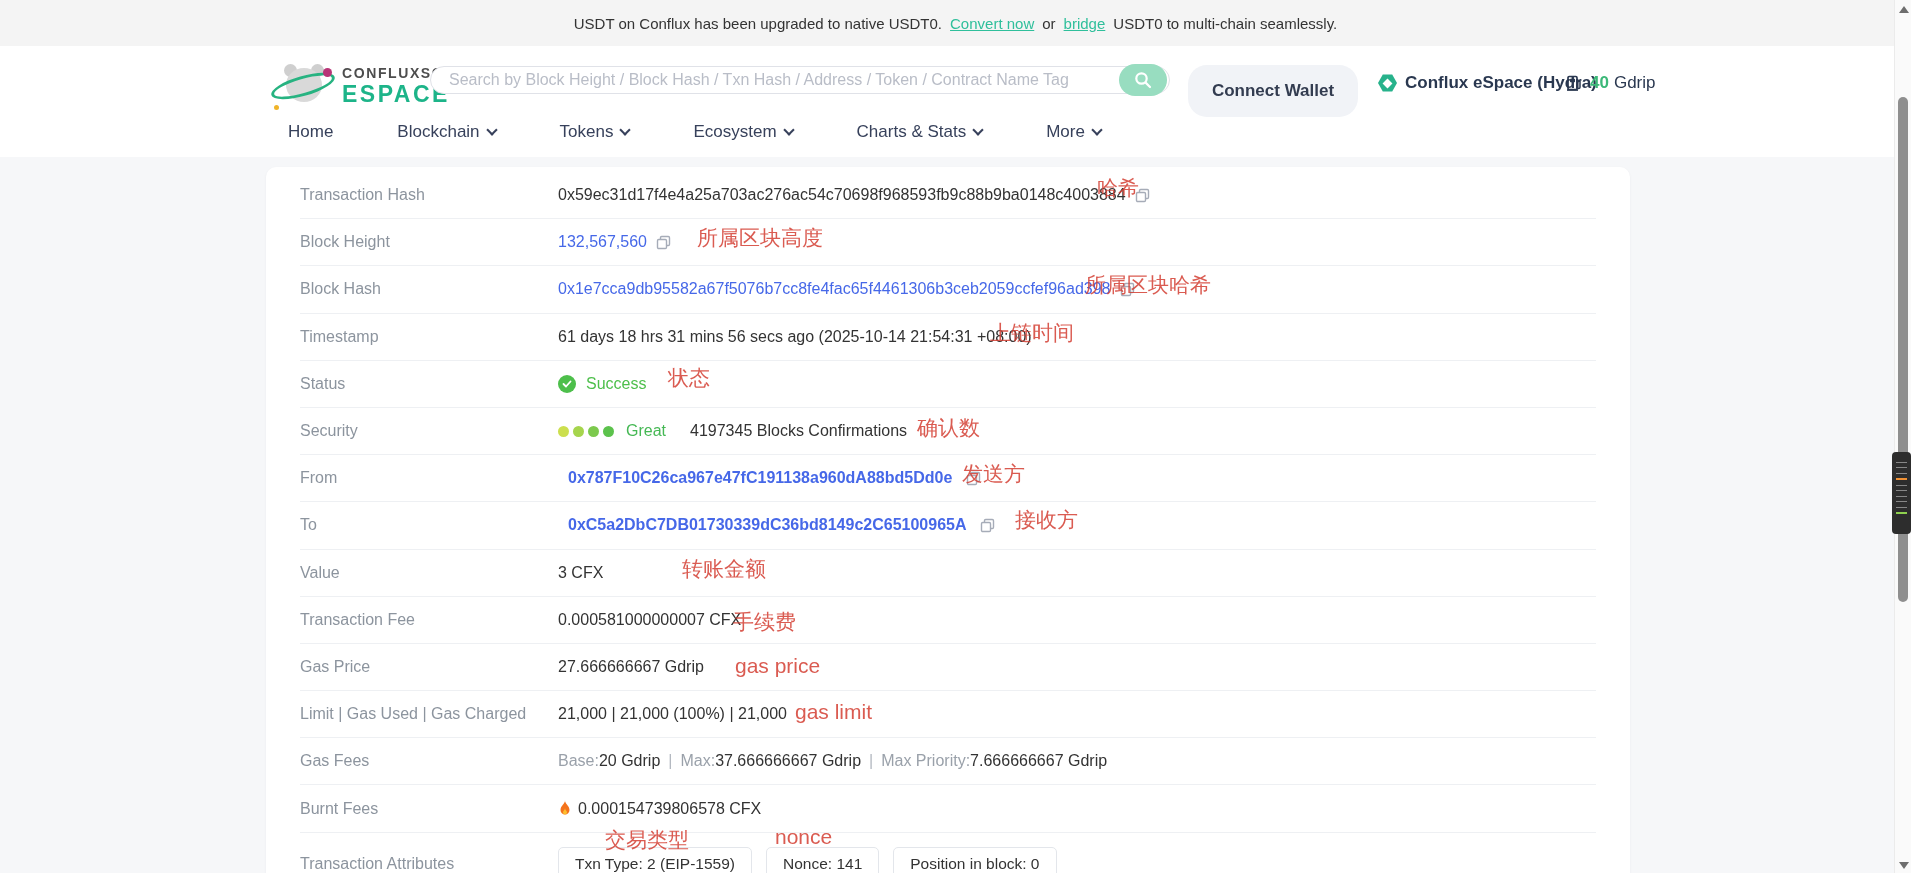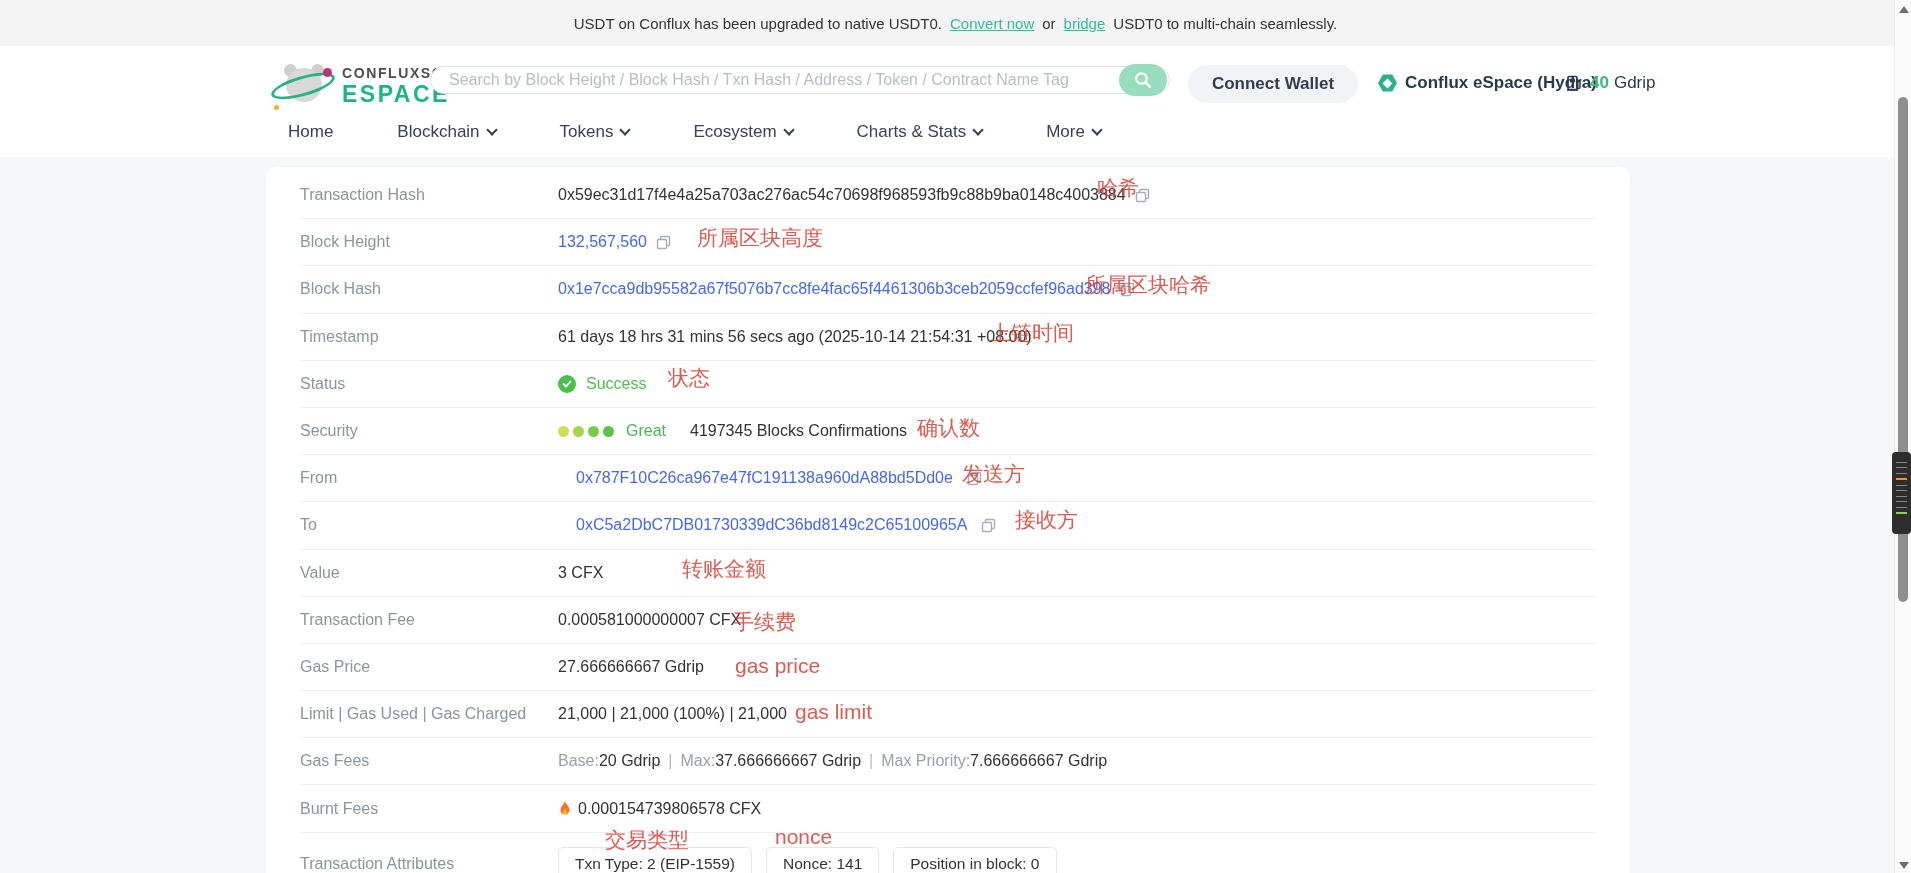--- a/index.html
+++ b/index.html
@@ -28,21 +28,21 @@
   .logotext .l2 { font-size:23px; font-weight:bold; color:#1db489; letter-spacing:2.5px; margin-top:3px; }
 
   .search { position:absolute; left:430px; top:20px; width:740px; height:28px; border:1px solid #e0e2e8; border-radius:18px;
             background:#fff; display:flex; align-items:center; }
   .search input { flex:1; border:none; outline:none; background:transparent; padding:0 18px; font-size:16px; color:#333;
                   font-family:"Liberation Sans", sans-serif; }
   .search input::placeholder { color:#b9bdc7; }
   .search-btn { width:48px; height:32px; margin-right:2px; background:#98ddc0; border-radius:16px; border:none; cursor:pointer;
                 display:flex; align-items:center; justify-content:center; }
 
-  .connect { position:absolute; left:1188px; top:19px; width:170px; height:38px; background:#f1f3f7; border-radius:19px;
+  .connect { position:absolute; left:1188px; top:19px; width:170px; height:52px; background:#f1f3f7; border-radius:19px;
              border:none; cursor:pointer; font-size:17px; font-weight:600; color:#333c50; font-family:"Liberation Sans", sans-serif; }
 
   .network { position:absolute; left:1378px; top:27px; display:flex; align-items:center; cursor:pointer; }
   .hex { width:19px; height:19px; background:#27b28b; clip-path:polygon(25% 5%,75% 5%,100% 50%,75% 95%,25% 95%,0% 50%);
          position:relative; display:inline-block; }
   .hex::after { content:""; position:absolute; left:6px; top:6px; width:7px; height:7px; background:#fff; transform:rotate(45deg); }
   .network .nlabel { margin-left:8px; font-size:17px; font-weight:600; color:#2a3850; }
 
   .gas { position:absolute; left:1566px; top:27px; display:flex; align-items:center; cursor:pointer; }
   .gas .gval { color:#3cb878; font-size:17px; font-weight:600; margin-left:6px; }
@@ -57,21 +57,21 @@
   .page { position:absolute; left:0; top:157px; width:100%; height:716px; background:#f6f7f9;padding-left:14px; }
   .card { position:absolute; left:266px; top:10px; width:1364px; height:740px; background:#fff; border-radius:10px;
           box-shadow:0 1px 3px rgba(30,40,60,0.05); padding:5px 34px 0 34px; }
 
   .row { display:flex; align-items:center; height:47.2px; border-bottom:1px solid #eef0f3; }
   .row:last-child { border-bottom:none; height:62px; }
   .rlabel { width:258px; flex:none; color:#8c949e; font-size:16px; }
   .rvalue { display:flex; align-items:center; gap:6px; font-size:16px; color:#333; }
   .link { color:#4668e8; cursor:pointer; }
   .copy { cursor:pointer; display:inline-flex; margin-left:3px; }
-  .indent { margin-left:18px; }
+  .indent { margin-left:10px;font-weight:bold; }
   .gap10 { margin-left:8px; }
 
   .okcircle { width:18px; height:18px; border-radius:50%; background:#4dbf4b; display:inline-flex; align-items:center; justify-content:center; }
   .success { color:#4dbf4b; font-size:16px; margin-left:4px; }
 
   .dots { display:inline-flex; gap:4px; align-items:center; }
   .dot { width:11px; height:11px; border-radius:50%; display:inline-block; }
   .d1{background:#ccdf4e}.d2{background:#a6d54d}.d3{background:#7cc94d}.d4{background:#5cc24c}
   .great { color:#45b854; font-size:16px; margin-left:6px; }
   .confs { color:#333; font-size:16px; margin-left:18px; }

